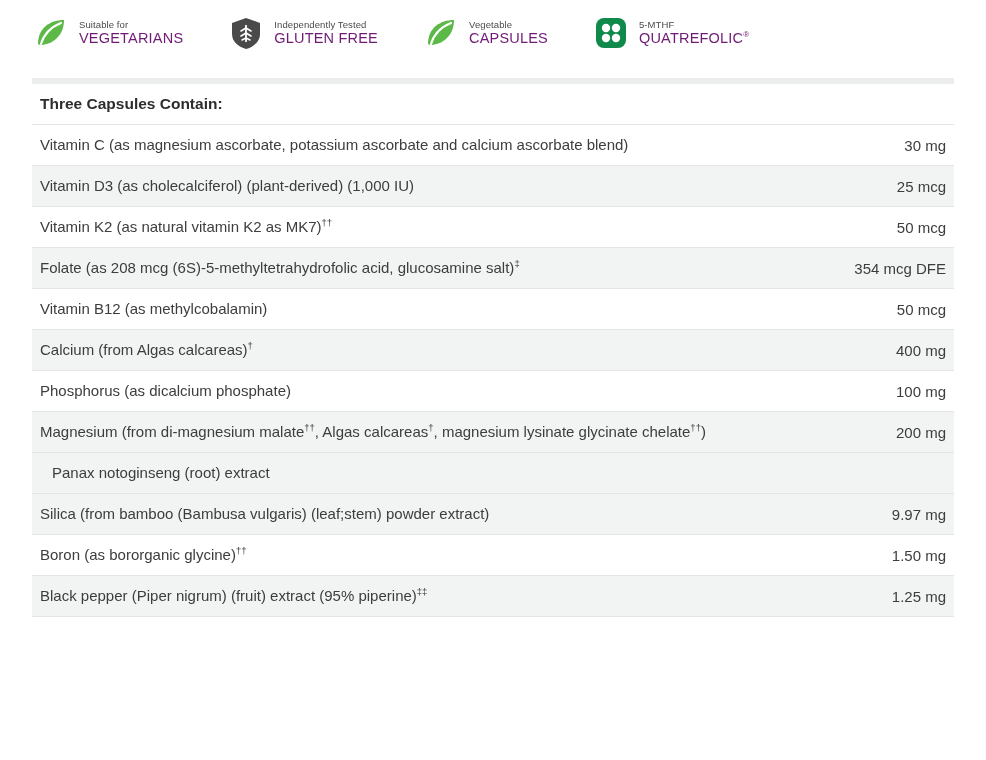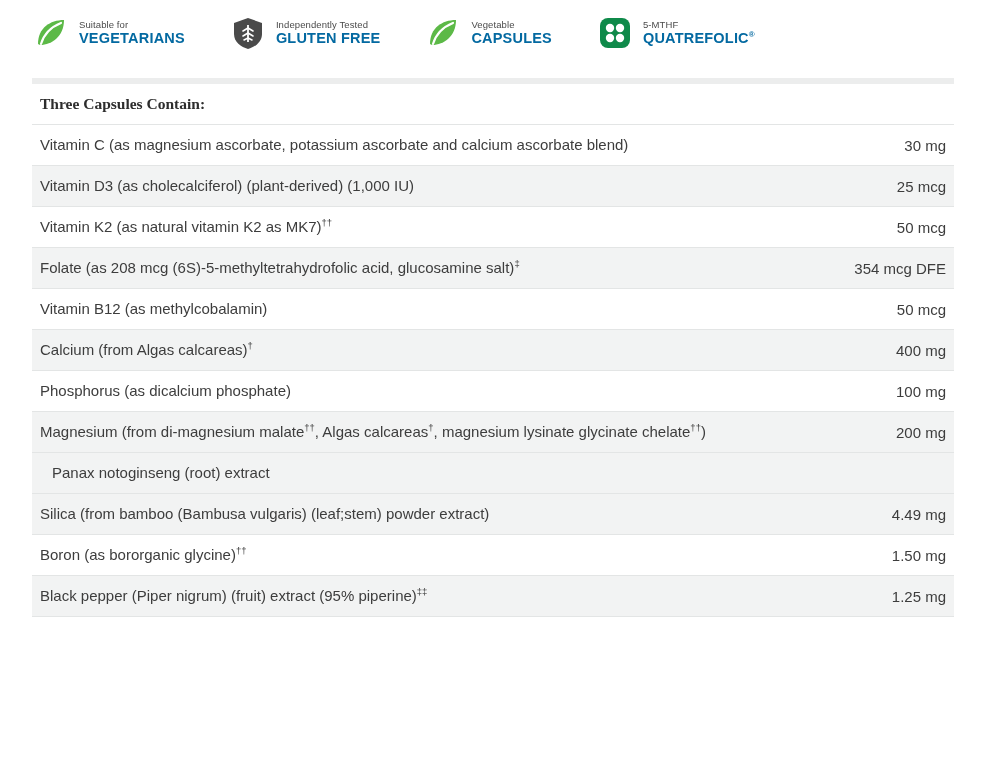--- a/index.html
+++ b/index.html
@@ -45,22 +45,22 @@
   }
   .badge-top {
     font-size: 9.5px;
     color: #4a4a4a;
     letter-spacing: 0.1px;
     display: block;
     margin-bottom: 1px;
   }
   .badge-bottom {
     font-size: 14.5px;
-    font-weight: bold;
-    color: #0369a1;
+    font-weight: normal;
+    color: #701a75;
     letter-spacing: 0.2px;
     display: block;
   }
   .badge-bottom .sup {
     font-size: 8px;
     vertical-align: super;
   }
 
   
   .mark-leaf svg, .mark-shield svg, .mark-caps svg, .mark-quat svg { display:block; }
@@ -99,21 +99,20 @@
   .row.indent .name {
     padding-left: 12px;
   }
   .header-row {
     display: flex;
     align-items: center;
     min-height: 40px;
     padding: 11px 8px;
     border-bottom: 1px solid #e3e5e5;
     box-sizing: border-box;
-    font-family: Liberation Serif, serif;
   }
   .header-row .title {
     font-size: 15.5px;
     font-weight: bold;
     color: #2d2d2d;
   }
   sup {
     font-size: 9.5px;
     vertical-align: super;
     line-height: 0;
@@ -234,21 +233,21 @@
         <div class="row shade">
           <div class="name">Magnesium (from di-magnesium malate<sup>††</sup>, Algas calcareas<sup>†</sup>, magnesium lysinate glycinate chelate<sup>††</sup>)</div>
           <div class="amount">200 mg</div>
         </div>
         <div class="row shade indent">
           <div class="name">Panax notoginseng (root) extract</div>
           <div class="amount"></div>
         </div>
         <div class="row shade">
           <div class="name">Silica (from bamboo (Bambusa vulgaris) (leaf;stem) powder extract)</div>
-          <div class="amount">4.49 mg</div>
+          <div class="amount">9.97 mg</div>
         </div>
         <div class="row">
           <div class="name">Boron (as bororganic glycine)<sup>††</sup></div>
           <div class="amount">1.50 mg</div>
         </div>
         <div class="row shade">
           <div class="name">Black pepper (Piper nigrum) (fruit) extract (95% piperine)<sup>‡‡</sup></div>
           <div class="amount">1.25 mg</div>
         </div>
       </div>

